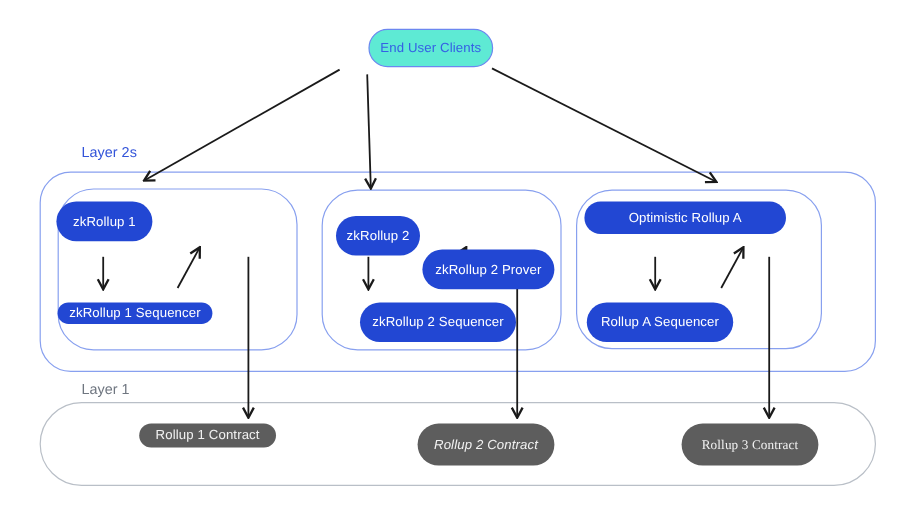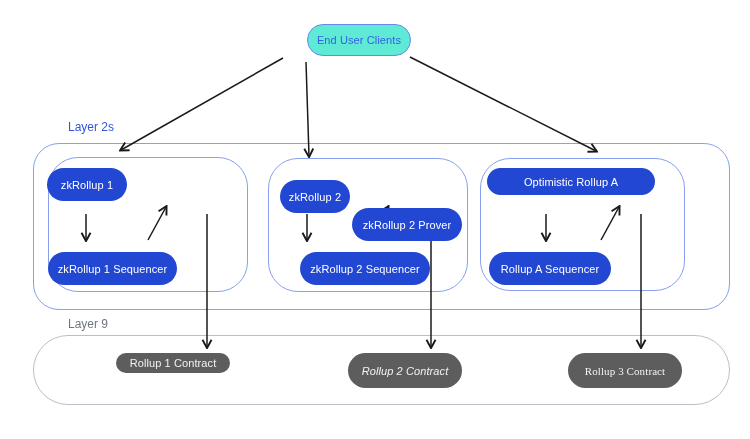--- a/index.html
+++ b/index.html
@@ -44,21 +44,21 @@
 
 <div class="canvas">
 
   <div class="container l2outer" style="left:33px;top:143px;width:697px;height:167px;"></div>
   <div class="container l2inner" style="left:48px;top:157px;width:200px;height:135px;"></div>
   <div class="container l2inner" style="left:268px;top:158px;width:200px;height:134px;"></div>
   <div class="container l2inner" style="left:480px;top:158px;width:205px;height:133px;"></div>
   <div class="container l1" style="left:33px;top:335px;width:697px;height:70px;"></div>
 
   <div class="section-label blue" style="left:68px;top:120px;">Layer 2s</div>
-  <div class="section-label gray" style="left:68px;top:317px;">Layer 9</div>
+  <div class="section-label gray" style="left:68px;top:317px;">Layer 1</div>
 
   <svg class="arrows" viewBox="0 0 750 439">
     <defs>
       <marker id="ah" viewBox="0 0 10 10" refX="8" refY="5" markerWidth="7.5" markerHeight="7.5" orient="auto-start-reverse">
         <path d="M1.5,1 L9,5 L1.5,9" fill="none" stroke="#1a1a1a" stroke-width="1.7"></path>
       </marker>
     </defs>
     <g stroke="#1a1a1a" stroke-width="1.5">
       <line x1="283" y1="58" x2="121" y2="150" marker-end="url(#ah)"></line>
       <line x1="306" y1="62" x2="309" y2="156" marker-end="url(#ah)"></line>
@@ -74,21 +74,21 @@
 
       <line x1="546" y1="214" x2="546" y2="240" marker-end="url(#ah)"></line>
       <line x1="601" y1="240" x2="619" y2="207" marker-end="url(#ah)"></line>
       <line x1="641" y1="214" x2="641" y2="347" marker-end="url(#ah)"></line>
     </g>
   </svg>
 
   <div class="node outline" style="left:307px;top:24px;width:104px;height:32px;">End User Clients</div>
 
   <div class="node blue" style="left:47px;top:168px;width:80px;height:33px;">zkRollup 1</div>
-  <div class="node blue" style="left:48px;top:252px;width:129px;height:33px;">zkRollup 1 Sequencer</div>
+  <div class="node blue" style="left:48px;top:252px;width:129px;height:18px;">zkRollup 1 Sequencer</div>
 
   <div class="node blue" style="left:280px;top:180px;width:70px;height:33px;">zkRollup 2</div>
   <div class="node blue" style="left:352px;top:168px;width:110px;height:33px;margin-top:40px;">zkRollup 2 Prover</div>
   <div class="node blue" style="left:268px;top:252px;width:130px;height:33px;margin-left:32px;">zkRollup 2 Sequencer</div>
 
   <div class="node blue" style="left:487px;top:168px;width:168px;height:27px;">Optimistic Rollup A</div>
   <div class="node blue" style="left:489px;top:252px;width:122px;height:33px;">Rollup A Sequencer</div>
 
   <div class="node dark" style="left:116px;top:353px;width:114px;height:20px;">Rollup 1 Contract</div>
   <div class="node dark" style="left:348px;top:353px;width:114px;height:35px;font-style:italic;">Rollup 2 Contract</div>

